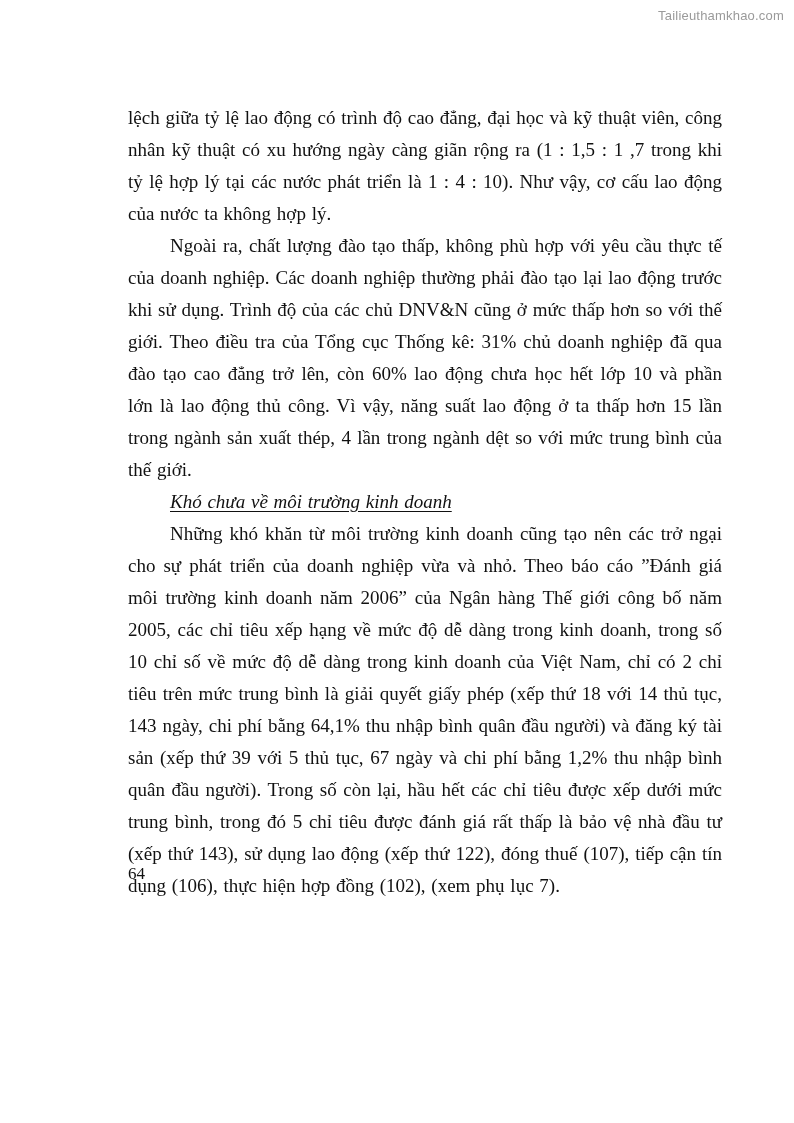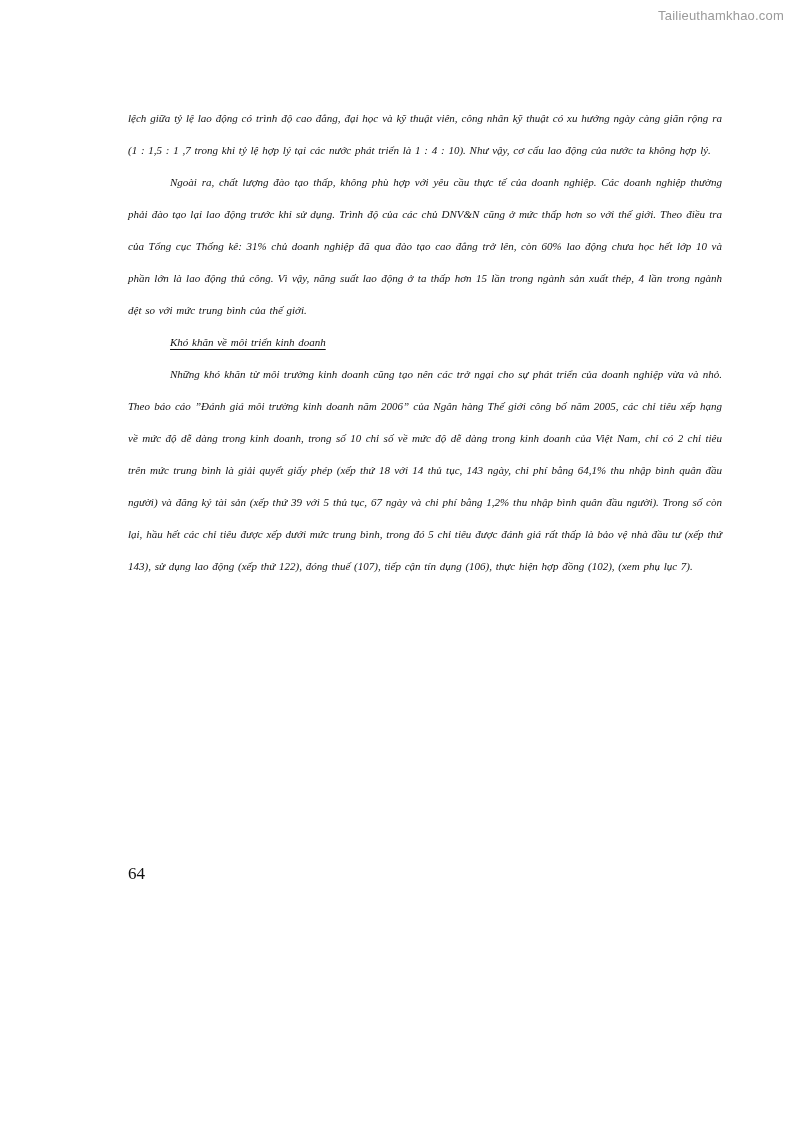--- a/index.html
+++ b/index.html
@@ -26,25 +26,24 @@
     letter-spacing: 0.2px;
   }
   .content {
     position: absolute;
     left: 128px;
     right: 72px;
     top: 102px;
   }
   .content p {
     margin: 0;
-    font-size: 11px;
+    font-size: 19px;
     line-height: 32px;
     text-align: justify;
     word-spacing: 1px;
-    font-style: italic;
   }
   .indent {
     text-indent: 42px;
   }
   .heading {
     font-style: italic;
     text-decoration: underline;
     text-underline-offset: 3px;
     text-align: left !important;
   }
@@ -61,19 +60,19 @@
 </head>
 <body>
 
 <div class="page">
 
   <div class="watermark">Tailieuthamkhao.com</div>
 
   <div class="content">
     <p class="para">lệch giữa tỷ lệ lao động có trình độ cao đẳng, đại học và kỹ thuật viên, công nhân kỹ thuật có xu hướng ngày càng giãn rộng ra (1 : 1,5 : 1 ,7 trong khi tỷ lệ hợp lý tại các nước phát triển là 1 : 4 : 10). Như vậy, cơ cấu lao động của nước ta không hợp lý.</p>
     <p class="para indent">Ngoài ra, chất lượng đào tạo thấp, không phù hợp với yêu cầu thực tế của doanh nghiệp. Các doanh nghiệp thường phải đào tạo lại lao động trước khi sử dụng. Trình độ của các chủ DNV&amp;N cũng ở mức thấp hơn so với thế giới. Theo điều tra của Tổng cục Thống kê: 31% chủ doanh nghiệp đã qua đào tạo cao đẳng trở lên, còn 60% lao động chưa học hết lớp 10 và phần lớn là lao động thủ công. Vì vậy, năng suất lao động ở ta thấp hơn 15 lần trong ngành sản xuất thép, 4 lần trong ngành dệt so với mức trung bình của thế giới.</p>
-    <p class="heading indent">Khó khăn về môi triển kinh doanh</p>
+    <p class="heading indent">Khó chưa về môi trường kinh doanh</p>
     <p class="para indent">Những khó khăn từ môi trường kinh doanh cũng tạo nên các trở ngại cho sự phát triển của doanh nghiệp vừa và nhỏ. Theo báo cáo ”Đánh giá môi trường kinh doanh năm 2006” của Ngân hàng Thế giới công bố năm 2005, các chỉ tiêu xếp hạng về mức độ dễ dàng trong kinh doanh, trong số 10 chỉ số về mức độ dễ dàng trong kinh doanh của Việt Nam, chỉ có 2 chỉ tiêu trên mức trung bình là giải quyết giấy phép (xếp thứ 18 với 14 thủ tục, 143 ngày, chi phí bằng 64,1% thu nhập bình quân đầu người) và đăng ký tài sản (xếp thứ 39 với 5 thủ tục, 67 ngày và chi phí bằng 1,2% thu nhập bình quân đầu người). Trong số còn lại, hầu hết các chỉ tiêu được xếp dưới mức trung bình, trong đó 5 chỉ tiêu được đánh giá rất thấp là bảo vệ nhà đầu tư (xếp thứ 143), sử dụng lao động (xếp thứ 122), đóng thuế (107), tiếp cận tín dụng (106), thực hiện hợp đồng (102), (xem phụ lục 7).</p>
   </div>
 
   <div class="page-number">64</div>
 
 </div>
 
 </body></html>

